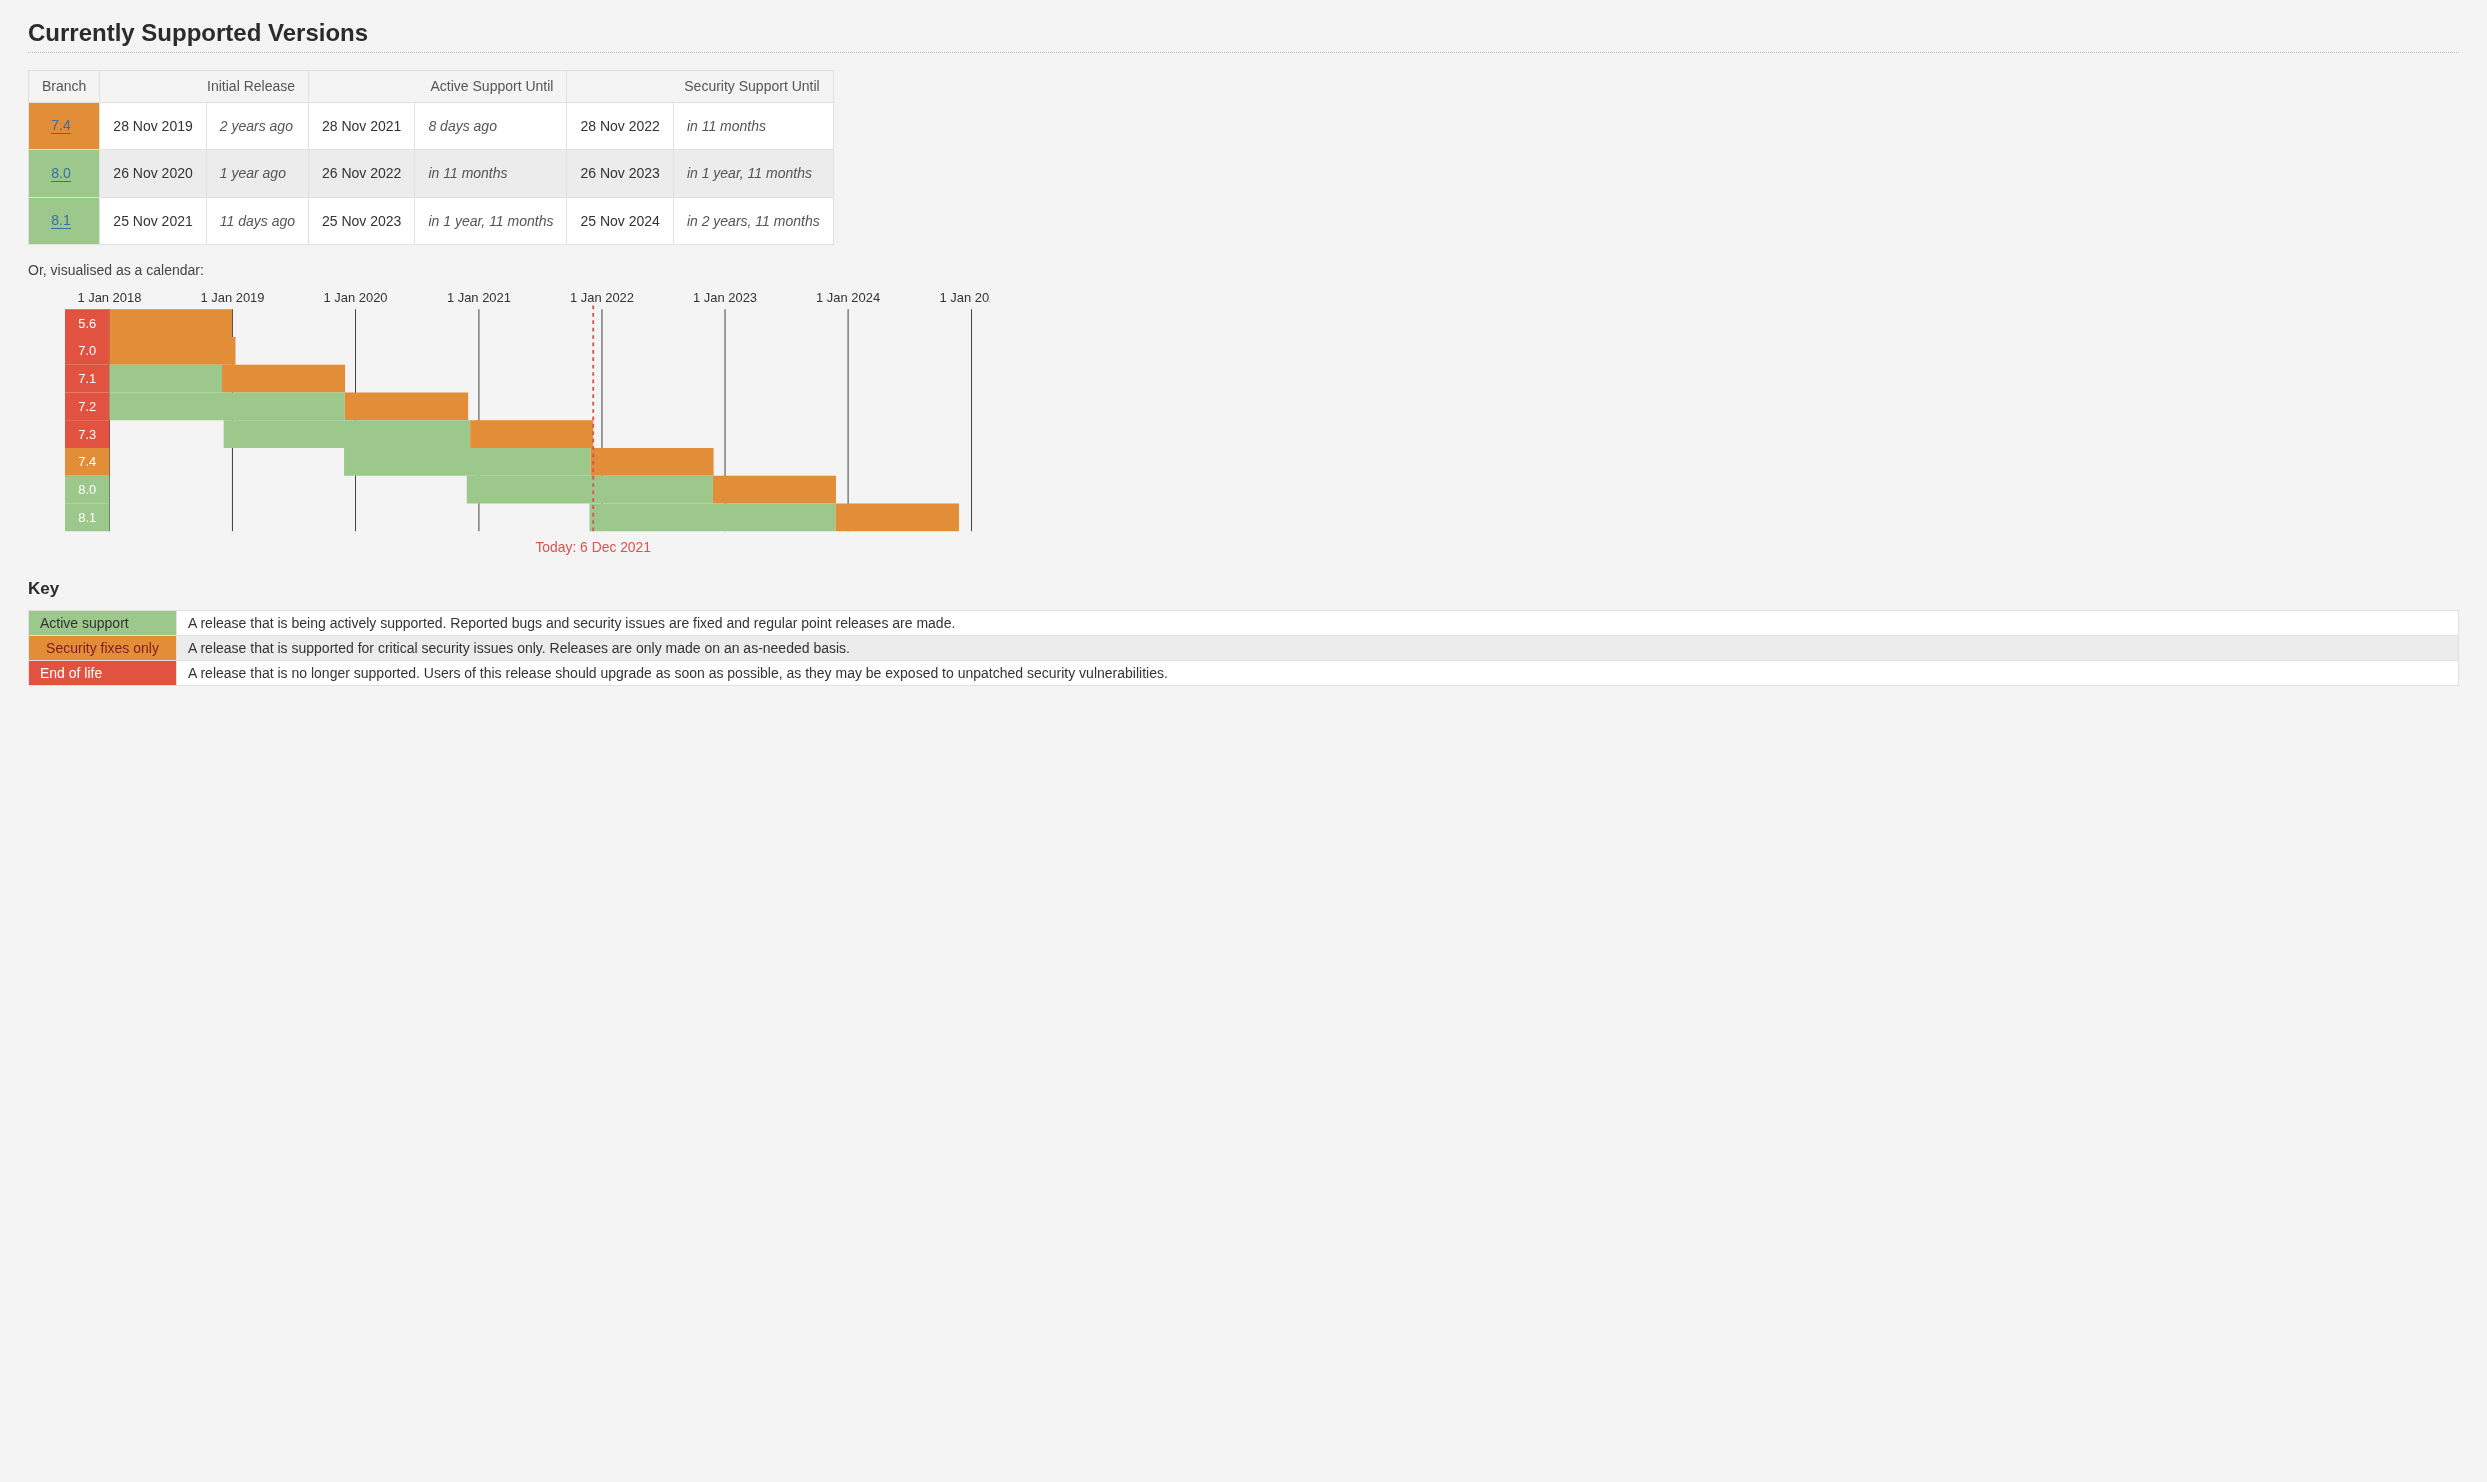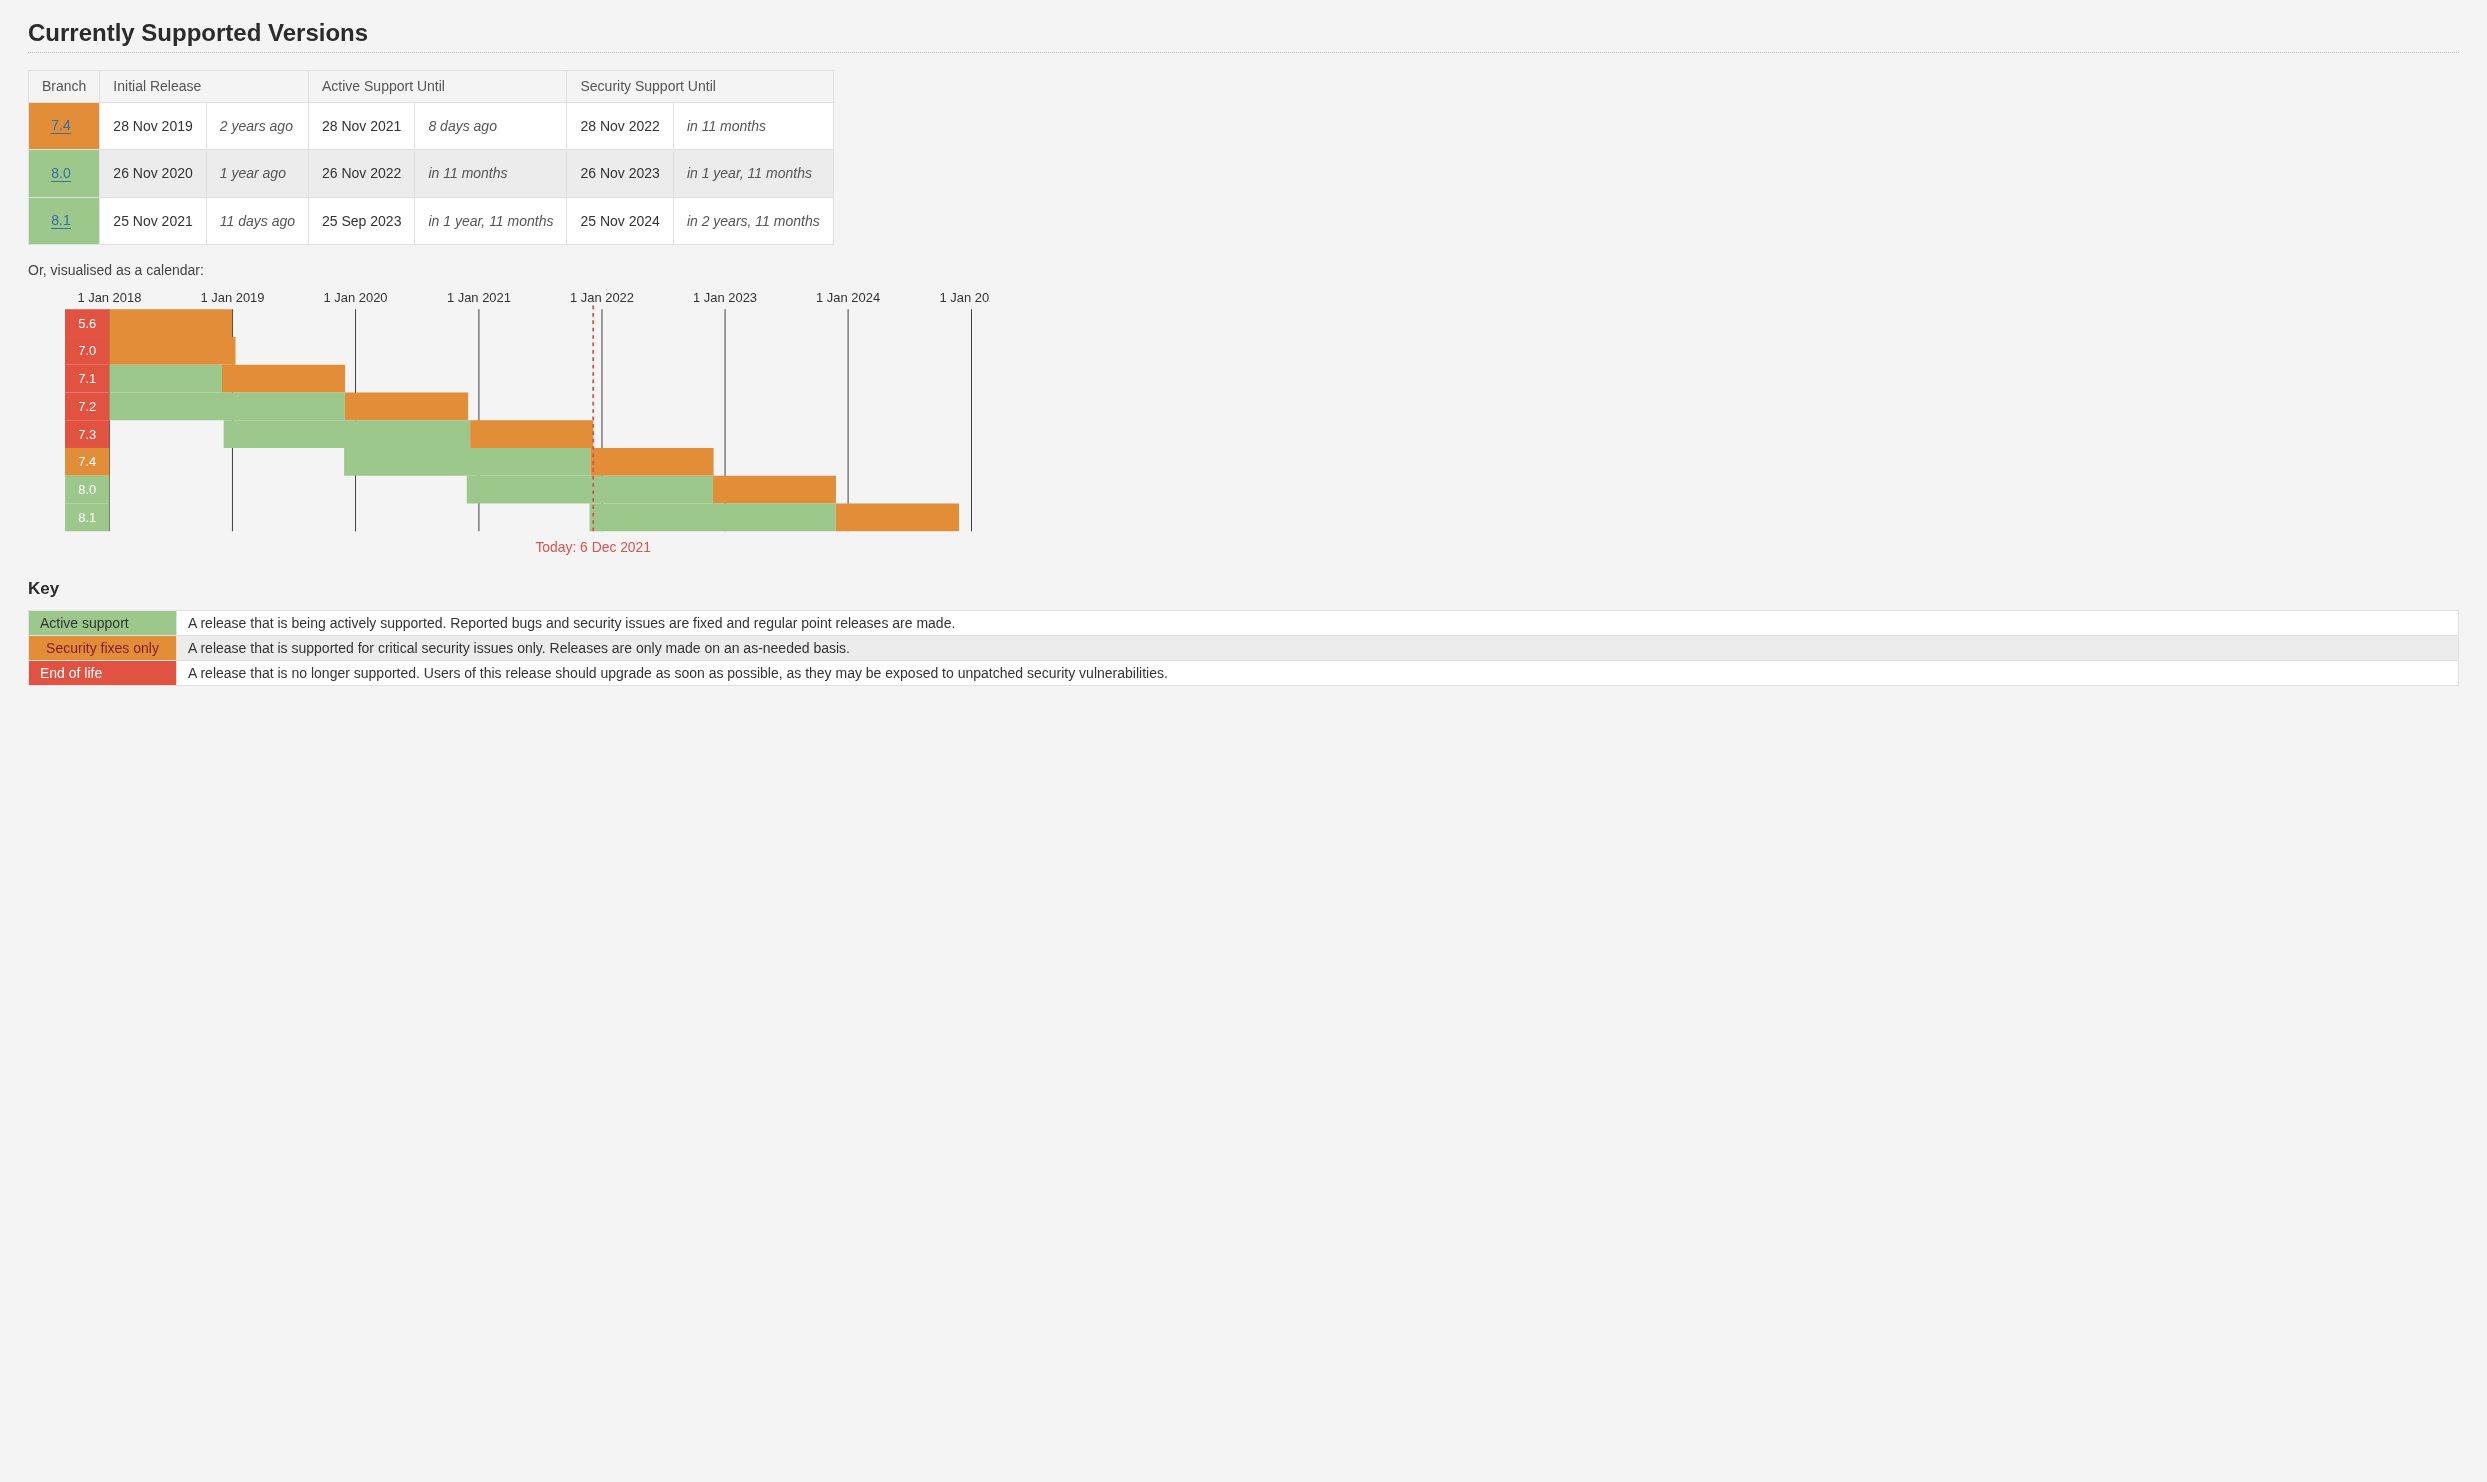--- a/index.html
+++ b/index.html
@@ -32,21 +32,21 @@
   table.versions th, table.versions td {
     border: 0.9px solid #e0e0e0;
     padding: 7.4px 13px;
     text-align: left;
     font-size: 14px;
   }
   table.versions th {
     background: #f4f4f4;
     font-weight: 400;
     color: #555;
-    text-align: left;
+    text-align: right;
   }
   table.versions tbody tr:nth-child(even) { background: #ececec; }
   .branch-cell {
     font-weight: 500;
     text-align: left;
     padding: 0;
   }
   .branch-link {
     color: #3a6ea5;
     text-decoration: none;
@@ -117,21 +117,21 @@
         <td class="rel">1 year ago</td>
         <td>26 Nov 2022</td>
         <td class="rel">in 11 months</td>
         <td>26 Nov 2023</td>
         <td class="rel">in 1 year, 11 months</td>
       </tr>
       <tr>
         <td class="branch-cell branch-green"><a href="#" class="branch-link">8.1</a></td>
         <td>25 Nov 2021</td>
         <td class="rel">11 days ago</td>
-        <td>25 Sep 2023</td>
+        <td>25 Nov 2023</td>
         <td class="rel">in 1 year, 11 months</td>
         <td>25 Nov 2024</td>
         <td class="rel">in 2 years, 11 months</td>
       </tr>
     </tbody>
 </table>
 
 <p class="note">Or, visualised as a calendar:</p>
 
 <div class="chart-wrap">

